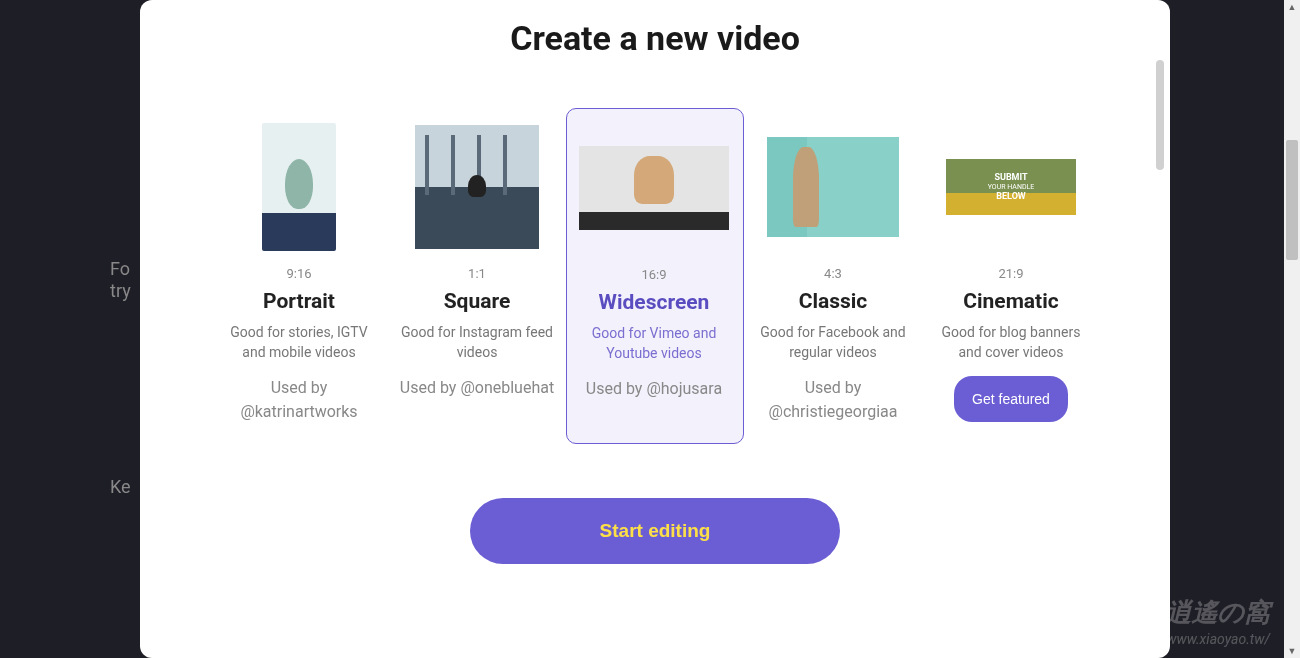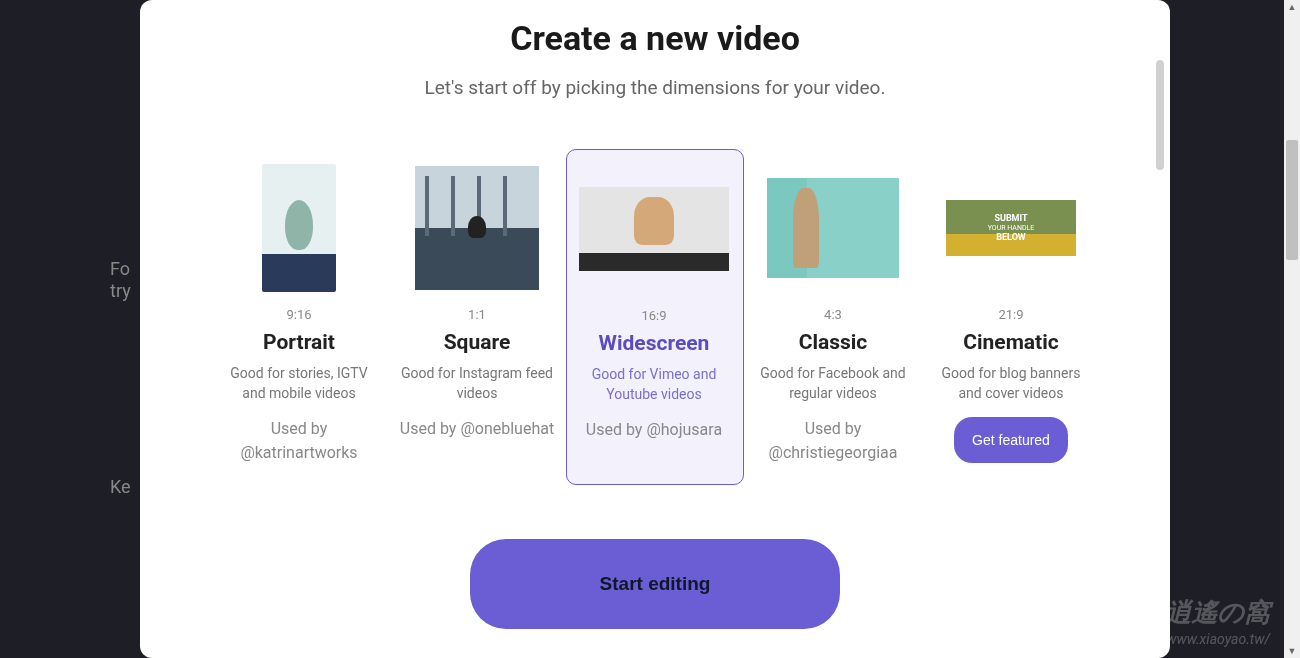--- a/index.html
+++ b/index.html
@@ -194,24 +194,24 @@
     color: #fff;
     border: none;
     border-radius: 18px;
     padding: 15px 18px;
     font-size: 14px;
     cursor: pointer;
   }
   .start-btn {
     margin-top: 54px;
     background: #6b5dd3;
-    color: #0f172a;
+    color: #fde047;
     border: none;
     border-radius: 36px;
-    padding: 34px 90px;
+    padding: 22px 90px;
     font-size: 19px;
     font-weight: 600;
     cursor: pointer;
     width: 370px;
   }
   .modal-scrollbar {
     position: absolute;
     right: 6px;
     top: 60px;
     width: 8px;
@@ -275,21 +275,20 @@
 <div class="backdrop">
   <div class="bg-text" style="top:258px">Fo</div>
   <div class="bg-text" style="top:280px">try</div>
   <div class="bg-text" style="top:476px">Ke</div>
 </div>
 
 <div class="modal">
   <div class="modal-scrollbar"></div>
 
   <h1 class="modal-title">Create a new video</h1>
-  <p class="modal-subtitle">Let's start off by picking the dimensions for your video.</p>
 
   <div class="options">
 
     <div class="option">
       <div class="thumb">
           <div class="thumb-portrait"></div>
         </div>
       <div class="ratio">9:16</div>
       <div class="name">Portrait</div>
       <div class="desc">Good for stories, IGTV and mobile videos</div>

